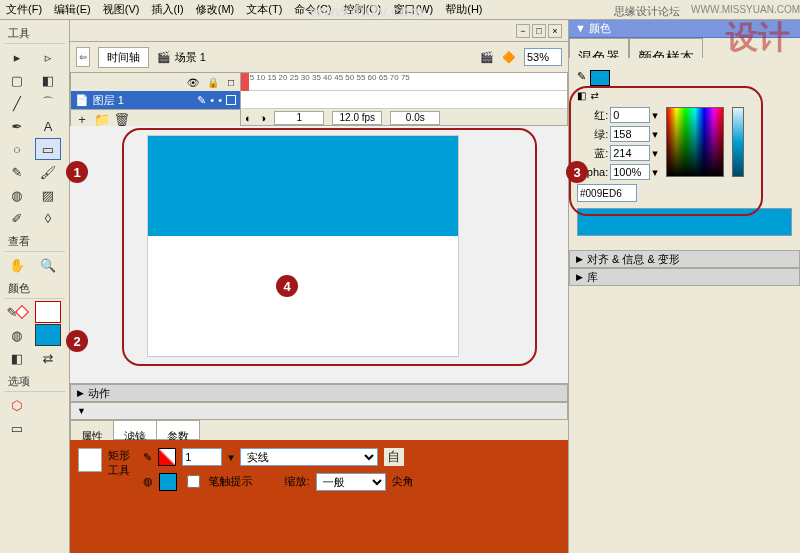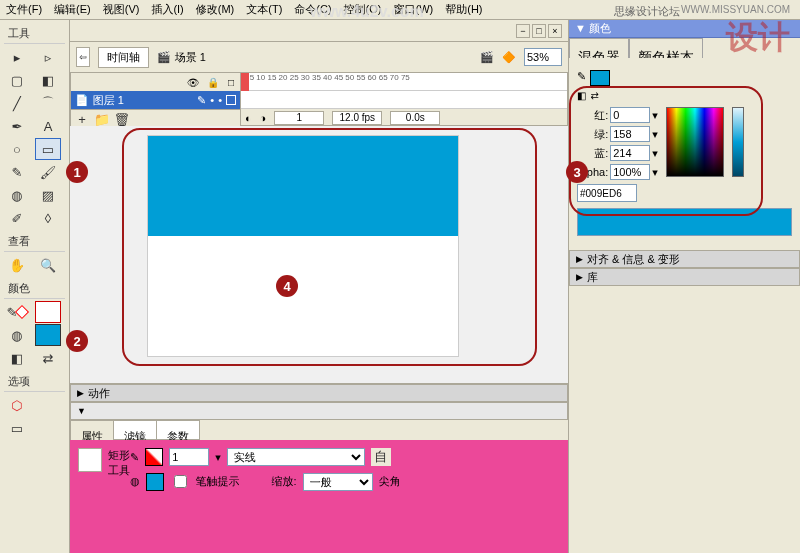--- a/index.html
+++ b/index.html
@@ -1,20 +1,20 @@
 <!DOCTYPE html>
 <html><head>
 <meta charset="utf-8">
 <style>
 html,body{margin:0;padding:0;width:800px;height:553px;background:#e8e8e8;font-family:"Microsoft YaHei",Tahoma,sans-serif;font-size:11px;overflow:hidden}
 *{box-sizing:border-box}
 .menubar{height:20px;background:#ece9d8;border-bottom:1px solid #aca899;display:flex;align-items:center;padding:0 6px;gap:12px;font-size:11px;color:#000}
 .menubar span{cursor:default;white-space:nowrap}
 .forum-label{position:absolute;right:120px;top:4px;font-size:11px;color:#666}
-.forum-url{position:absolute;right:10px;top:4px;font-size:10px;color:#888}
+.forum-url{position:absolute;right:0;top:4px;font-size:10px;color:#888}
 .main{display:flex;height:533px}
 .tools-col{width:70px;background:#ece9d8;border-right:1px solid #aca899;display:flex;flex-direction:column;padding:4px}
 .panel-title{font-size:11px;color:#333;padding:2px 4px;border-bottom:1px solid #ccc;margin-bottom:2px}
 .tool-grid{display:grid;grid-template-columns:1fr 1fr;gap:1px;margin-bottom:3px}
 .tool-btn{width:26px;height:22px;background:#ece9d8;border:1px solid #ece9d8;display:flex;align-items:center;justify-content:center;font-size:13px;color:#333}
 .tool-btn.sel{background:#d8e4f0;border:1px solid #316ac5}
 .center{flex:1;display:flex;flex-direction:column;background:#f0f0f0;position:relative}
 .doc-tab{height:22px;background:#ece9d8;display:flex;align-items:center;padding-left:6px;font-size:11px;border-bottom:1px solid #aca899}
 .win-btns{margin-left:auto;display:flex;gap:2px;padding-right:6px}
 .win-btn{width:14px;height:14px;background:#ece9d8;border:1px solid #aca899;font-size:9px;text-align:center;line-height:12px}
@@ -39,21 +39,21 @@
 .red-outline{position:absolute;border:2px solid #a01818;border-radius:18px}
 .badge{width:22px;height:22px;border-radius:50%;background:#a01818;color:#fff;font-weight:bold;display:flex;align-items:center;justify-content:center;font-size:13px;position:absolute}
 .stage{position:absolute;left:78px;top:10px;width:310px;height:220px;background:#fff;box-shadow:0 0 0 1px #ccc}
 .blue-fill{width:100%;height:100px;background:#009ed6}
 .bottom-panels{height:170px;background:#ece9d8;border-top:1px solid #aca899;display:flex;flex-direction:column}
 .coll{height:18px;background:#d6d6d6;border:1px solid #aca899;display:flex;align-items:center;padding:0 6px;font-size:11px;gap:4px}
 .coll .tri{font-size:9px}
 .prop-tabs{display:flex;height:20px;background:#ece9d8}
 .ptab{padding:8px 10px;font-size:11px;border:1px solid #aca899;background:#fff;margin-right:-1px}
 .ptab.active{background:#ece9d8;border-bottom:none}
-.prop-body{flex:1;background:#ec4899;padding:8px;display:flex;gap:0;font-size:11px}
+.prop-body{flex:1;background:#c2410c;padding:8px;display:flex;gap:13px;font-size:11px}
 .prop-left{display:flex;gap:6px}
 .shape-icon{width:24px;height:24px;border:1px solid #aca899;background:#fff}
 .prop-mid{display:flex;flex-direction:column;gap:6px}
 .prop-row{display:flex;align-items:center;gap:6px}
 .num-input{width:40px;height:18px;border:1px solid #7f9db9;background:#fff;font-size:11px;padding:0 2px}
 .select{height:18px;border:1px solid #7f9db9;background:#fff;font-size:11px;padding:0 2px}
 .sw{width:18px;height:18px;border:1px solid #000}
 .right{width:232px;background:#ece9d8;border-left:1px solid #aca899;display:flex;flex-direction:column}
 .rhead{height:18px;background:#7a96df;color:#fff;padding:0 6px;display:flex;align-items:center;font-size:11px;border-bottom:1px solid #5a76bf}
 .rtabs{display:flex;height:20px;background:#ece9d8}

